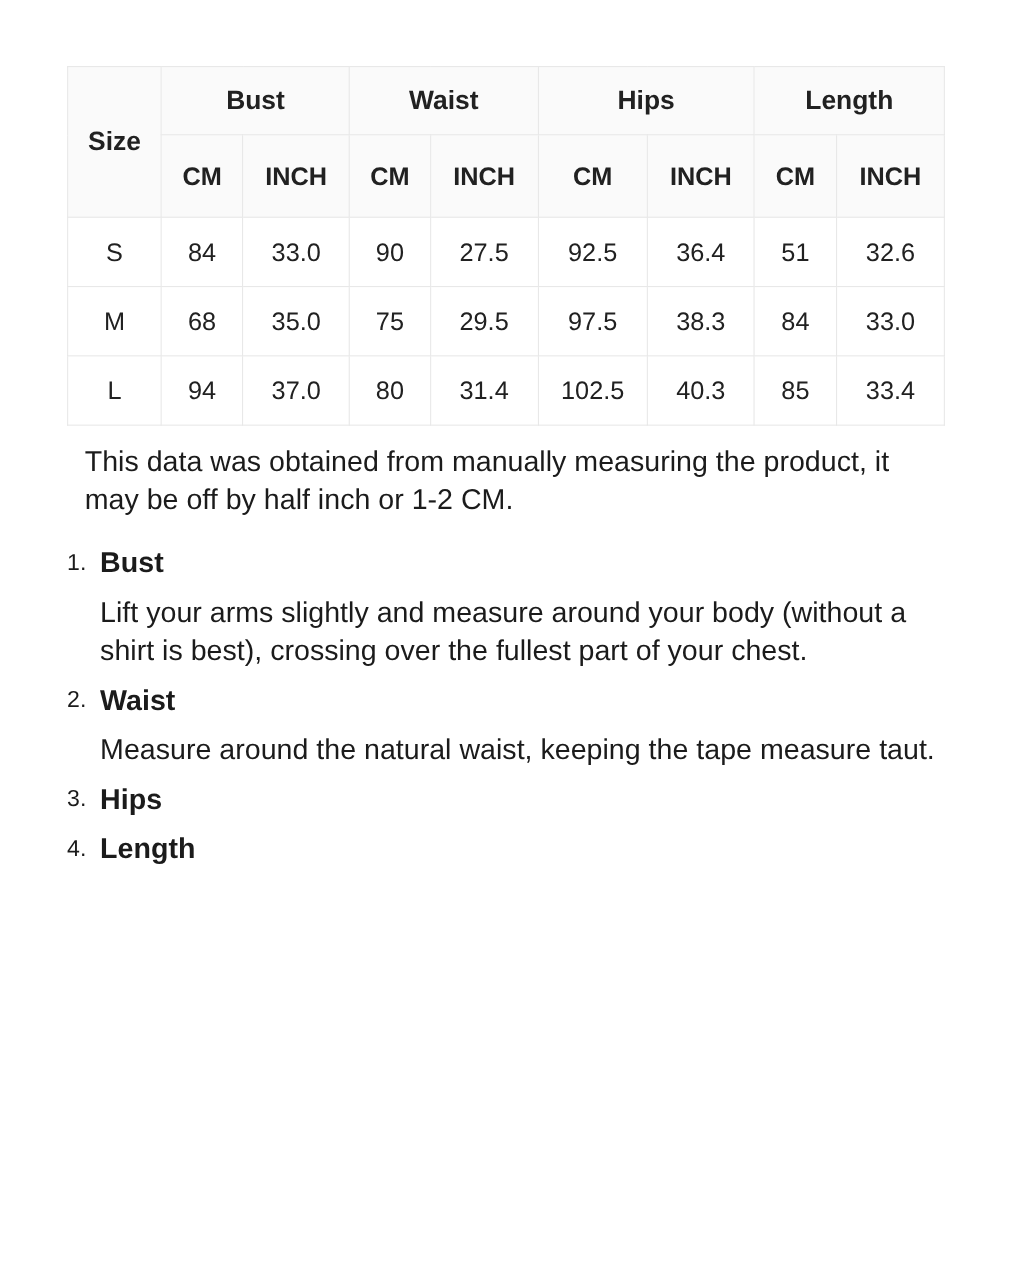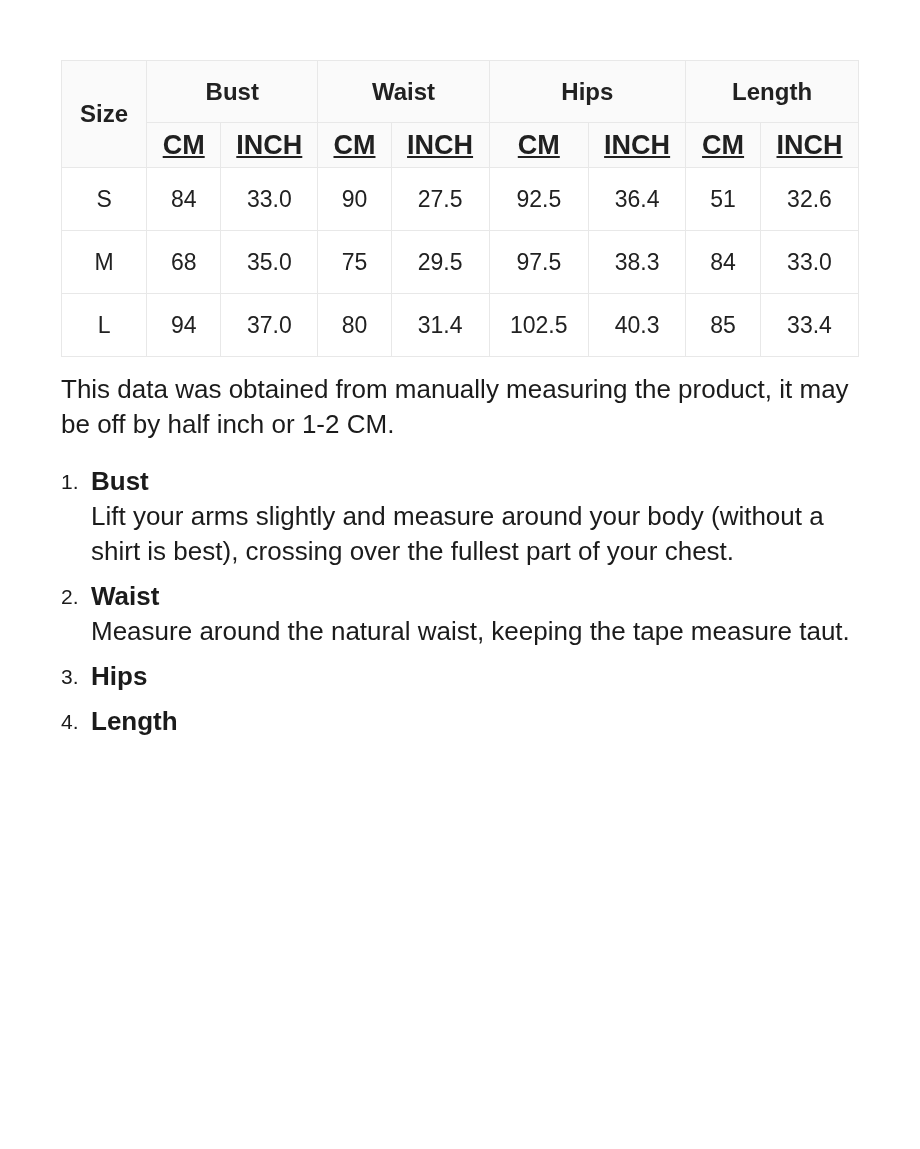--- a/index.html
+++ b/index.html
@@ -34,23 +34,22 @@
     overflow: hidden;
     white-space: nowrap;
   }
   table.size-chart thead th {
     background: #fafafa;
     font-weight: bold;
     font-size: 24px;
     height: 62px;
   }
   table.size-chart thead tr.units th {
-    font-size: 27px;
-    height: 45px;
-    text-decoration: underline;
+    font-size: 23px;
+    height: 75px;
   }
   table.size-chart tbody td {
     background: #ffffff;
     font-size: 23px;
     font-weight: normal;
     height: 63px;
   }
   col.c-size   { width: 10.7%; }
   col.c-cm-s   { width: 9.3%; }
   col.c-inch   { width: 12.2%; }
@@ -63,21 +62,21 @@
 
   
   h1.howto {
     margin: 44px 0 0 0;
     font-size: 32px;
     line-height: 38px;
     font-weight: bold;
     color: #1b1b1b;
   }
   p.intro {
-    margin: 15px 0 0 0;
+    margin: 15px 0 0 16px;
     font-size: 26px;
     line-height: 35px;
     color: #1b1b1b;
   }
   .steps {
     margin-top: 22px;
   }
   .step {
     display: grid;
     grid-template-columns: 30px 1fr;
@@ -90,20 +89,21 @@
     color: #1b1b1b;
   }
   .step-term {
     font-size: 26px;
     line-height: 35px;
     font-weight: bold;
     color: #1b1b1b;
   }
   .step-desc {
     grid-column: 2;
+    margin-top: 10px;
     font-size: 26px;
     line-height: 35px;
     color: #1b1b1b;
   }
 </style>
 </head>
 <body>
 
 <div class="page">
 

